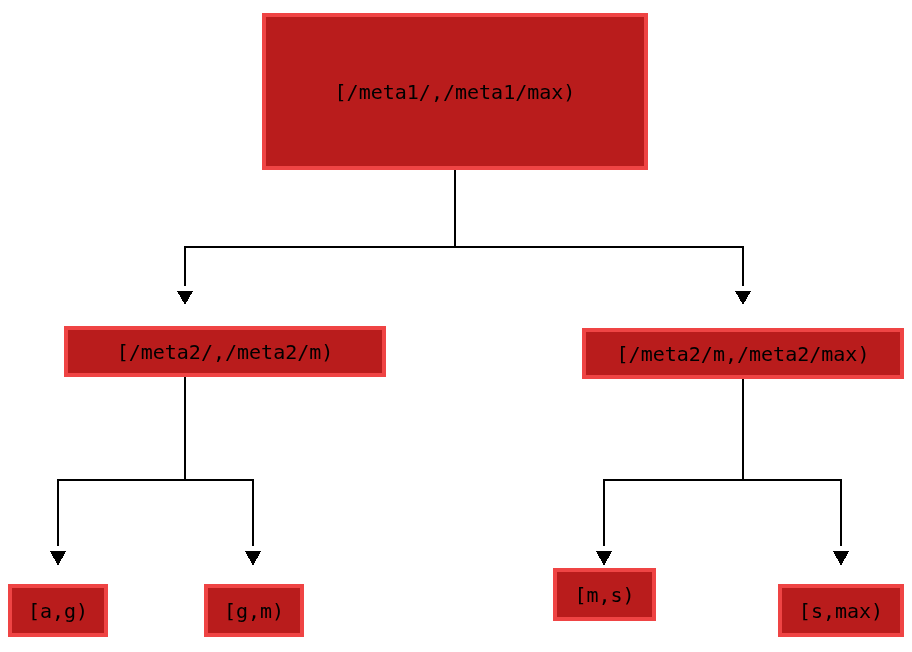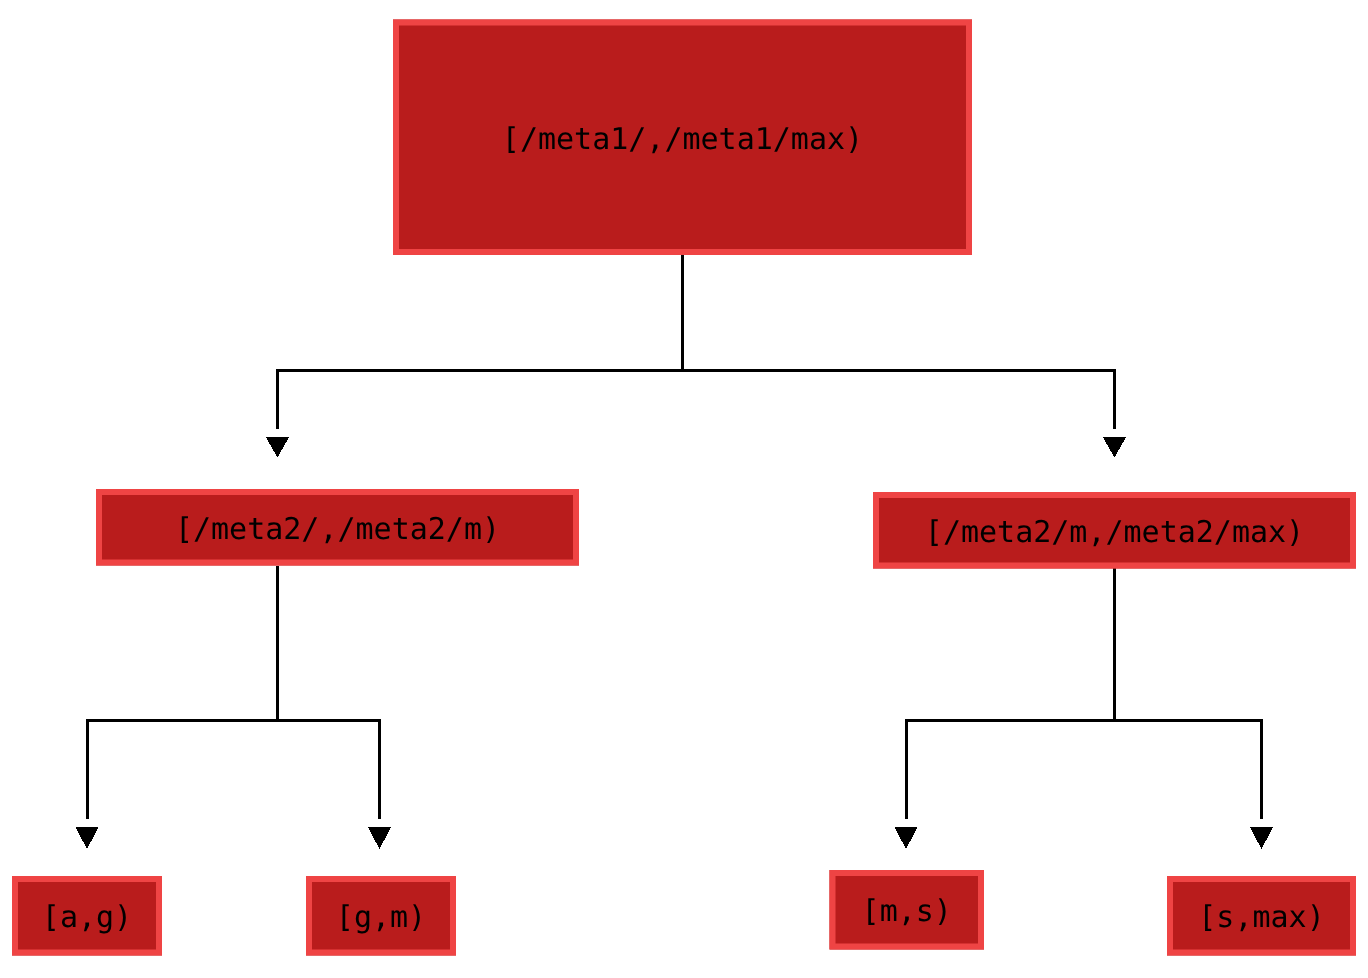--- a/index.html
+++ b/index.html
@@ -79,21 +79,21 @@
   </div>
 
   <div class="node" style="left:8px; top:584px; width:100px; height:53px;justify-content:center;">
     <span>[a,g)</span>
   </div>
 
   <div class="node" style="left:204px; top:584px; width:100px; height:53px;">
     <span>[g,m)</span>
   </div>
 
-  <div class="node" style="left:553px; top:580px; width:103px; height:53px;align-items:center;">
+  <div class="node" style="left:553px; top:568px; width:103px; height:53px;align-items:center;">
     <span>[m,s)</span>
   </div>
 
   <div class="node" style="left:778px; top:584px; width:126px; height:53px;">
     <span>[s,max)</span>
   </div>
 
 </div>
 
 </body></html>

